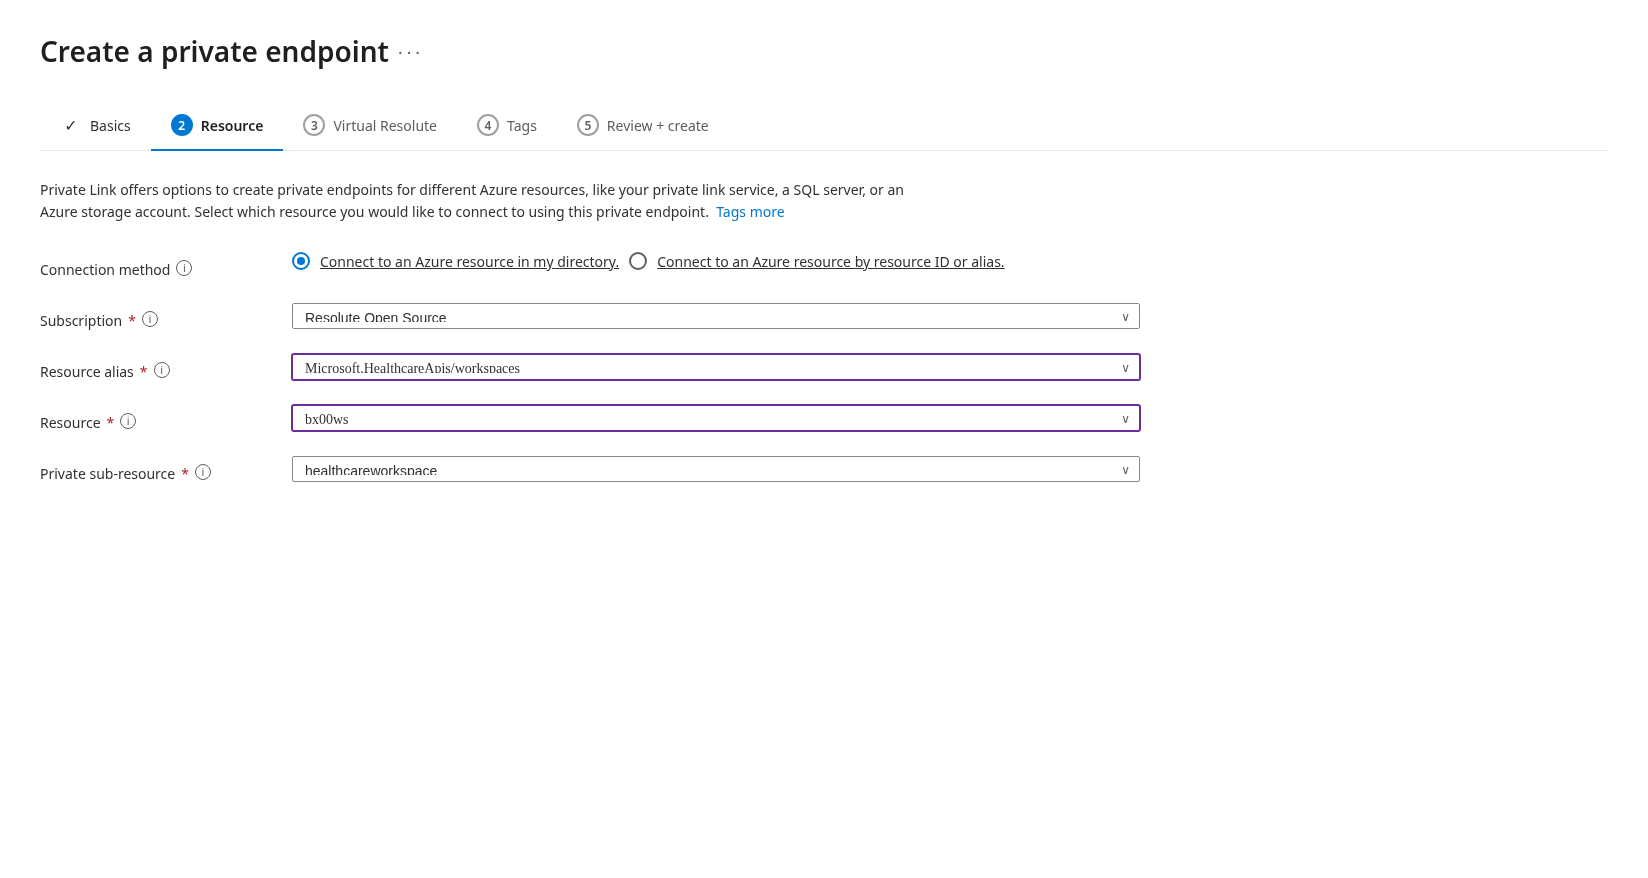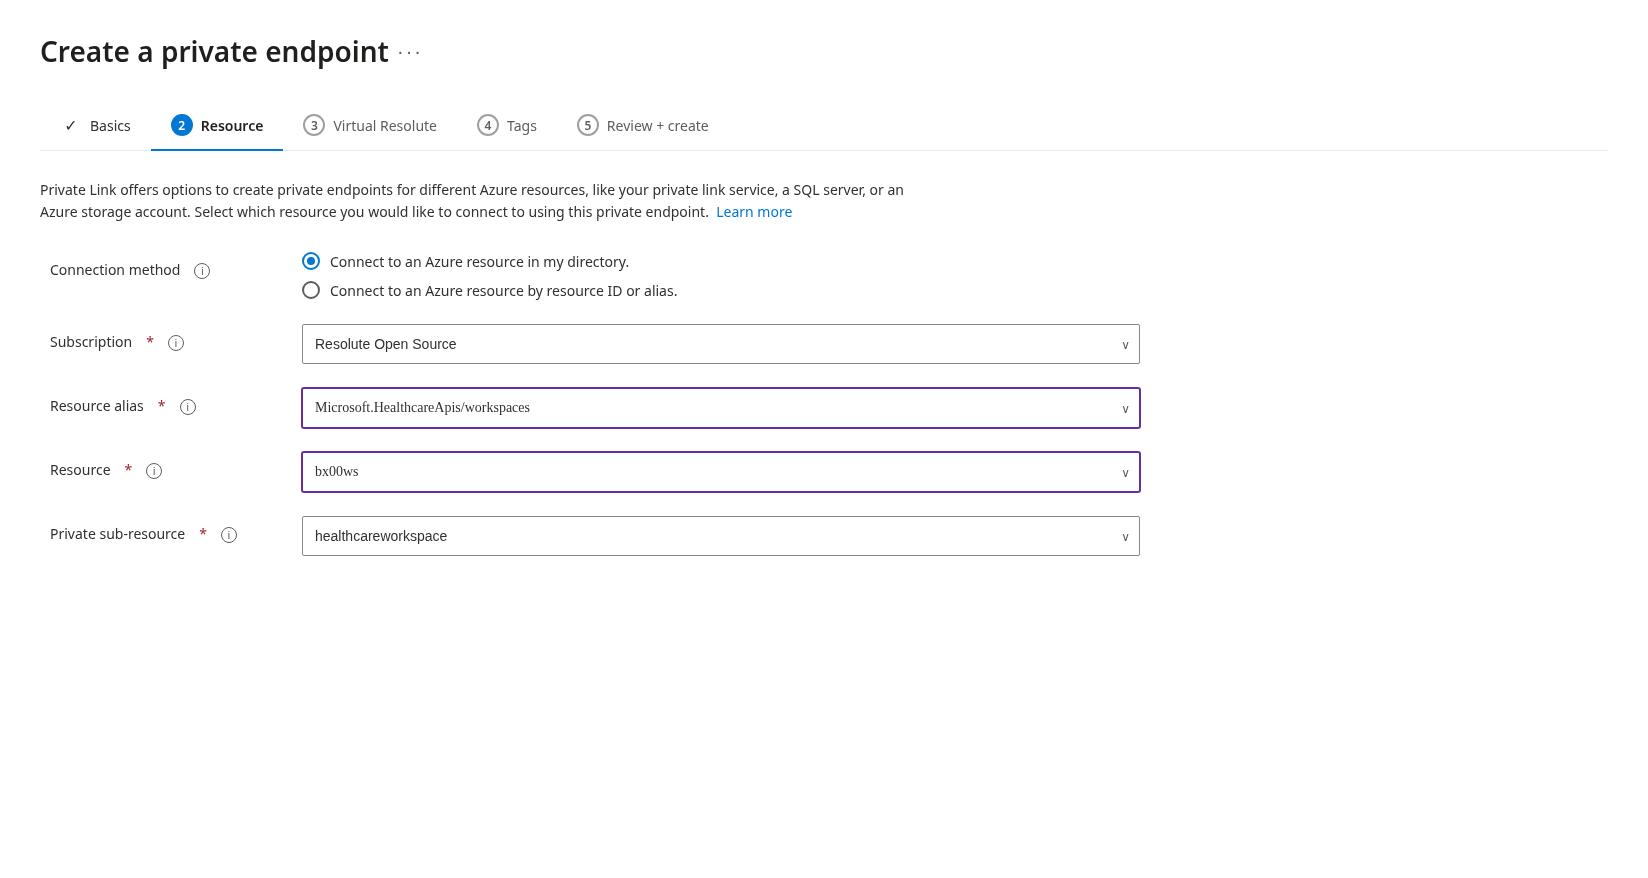--- a/index.html
+++ b/index.html
@@ -113,23 +113,22 @@
       display: flex;
       align-items: flex-start;
       margin-bottom: 24px;
       gap: 32px;
     }
     .form-label-col {
       width: 220px;
       flex-shrink: 0;
       padding-top: 8px;
       display: flex;
-      align-items: flex-end;
-      gap: 14px;
-      margin-left: 10px;
+      align-items: flex-start;
+      gap: 6px;
     }
     .form-label {
       font-size: 14px;
       color: #323130;
     }
     .required-star {
       color: #a4262c;
       font-size: 14px;
     }
     .info-icon {
@@ -144,22 +143,23 @@
       color: #605e5c;
       cursor: pointer;
       flex-shrink: 0;
     }
     .form-control-col {
       flex: 1;
     }
     
     .radio-group {
       display: flex;
-      flex-direction: column;
+      flex-direction: row;
       gap: 10px;
+      text-decoration: underline;
     }
     .radio-option {
       display: flex;
       align-items: center;
       gap: 10px;
       cursor: pointer;
     }
     .radio-circle {
       width: 18px;
       height: 18px;
@@ -186,21 +186,21 @@
     .radio-label {
       font-size: 14px;
       color: #323130;
     }
     .dropdown-wrapper {
       position: relative;
       max-width: 860px;
     }
     .dropdown-wrapper select {
       width: 100%;
-      height: 40px;
+      height: 26px;
       border: 1px solid #8a8886;
       border-radius: 2px;
       padding: 6px 36px 6px 12px;
       font-size: 14px;
       color: #323130;
       background: #ffffff;
       cursor: pointer;
       appearance: none;
       -webkit-appearance: none;
     }
@@ -250,21 +250,21 @@
   </div>
 
   <div class="step">
     <span class="step-circle">5</span>
     <span>Review + create</span>
   </div>
 </nav>
 
 <p class="description">
   <span>Private Link offers options to create private endpoints for different Azure resources, like your private link service, a SQL server, or an Azure storage account. Select which resource you would like to connect to using this private endpoint.</span>
-  &nbsp;<a class="learn-more-link">Learn more</a>
+  &nbsp;<a class="learn-more-link">Tags more</a>
 </p>
 
 <div class="form-section">
 
   <div class="form-row">
     <div class="form-label-col">
       <span class="form-label">Connection method</span>
       <span class="info-icon">i</span>
     </div>
     <div class="form-control-col">

